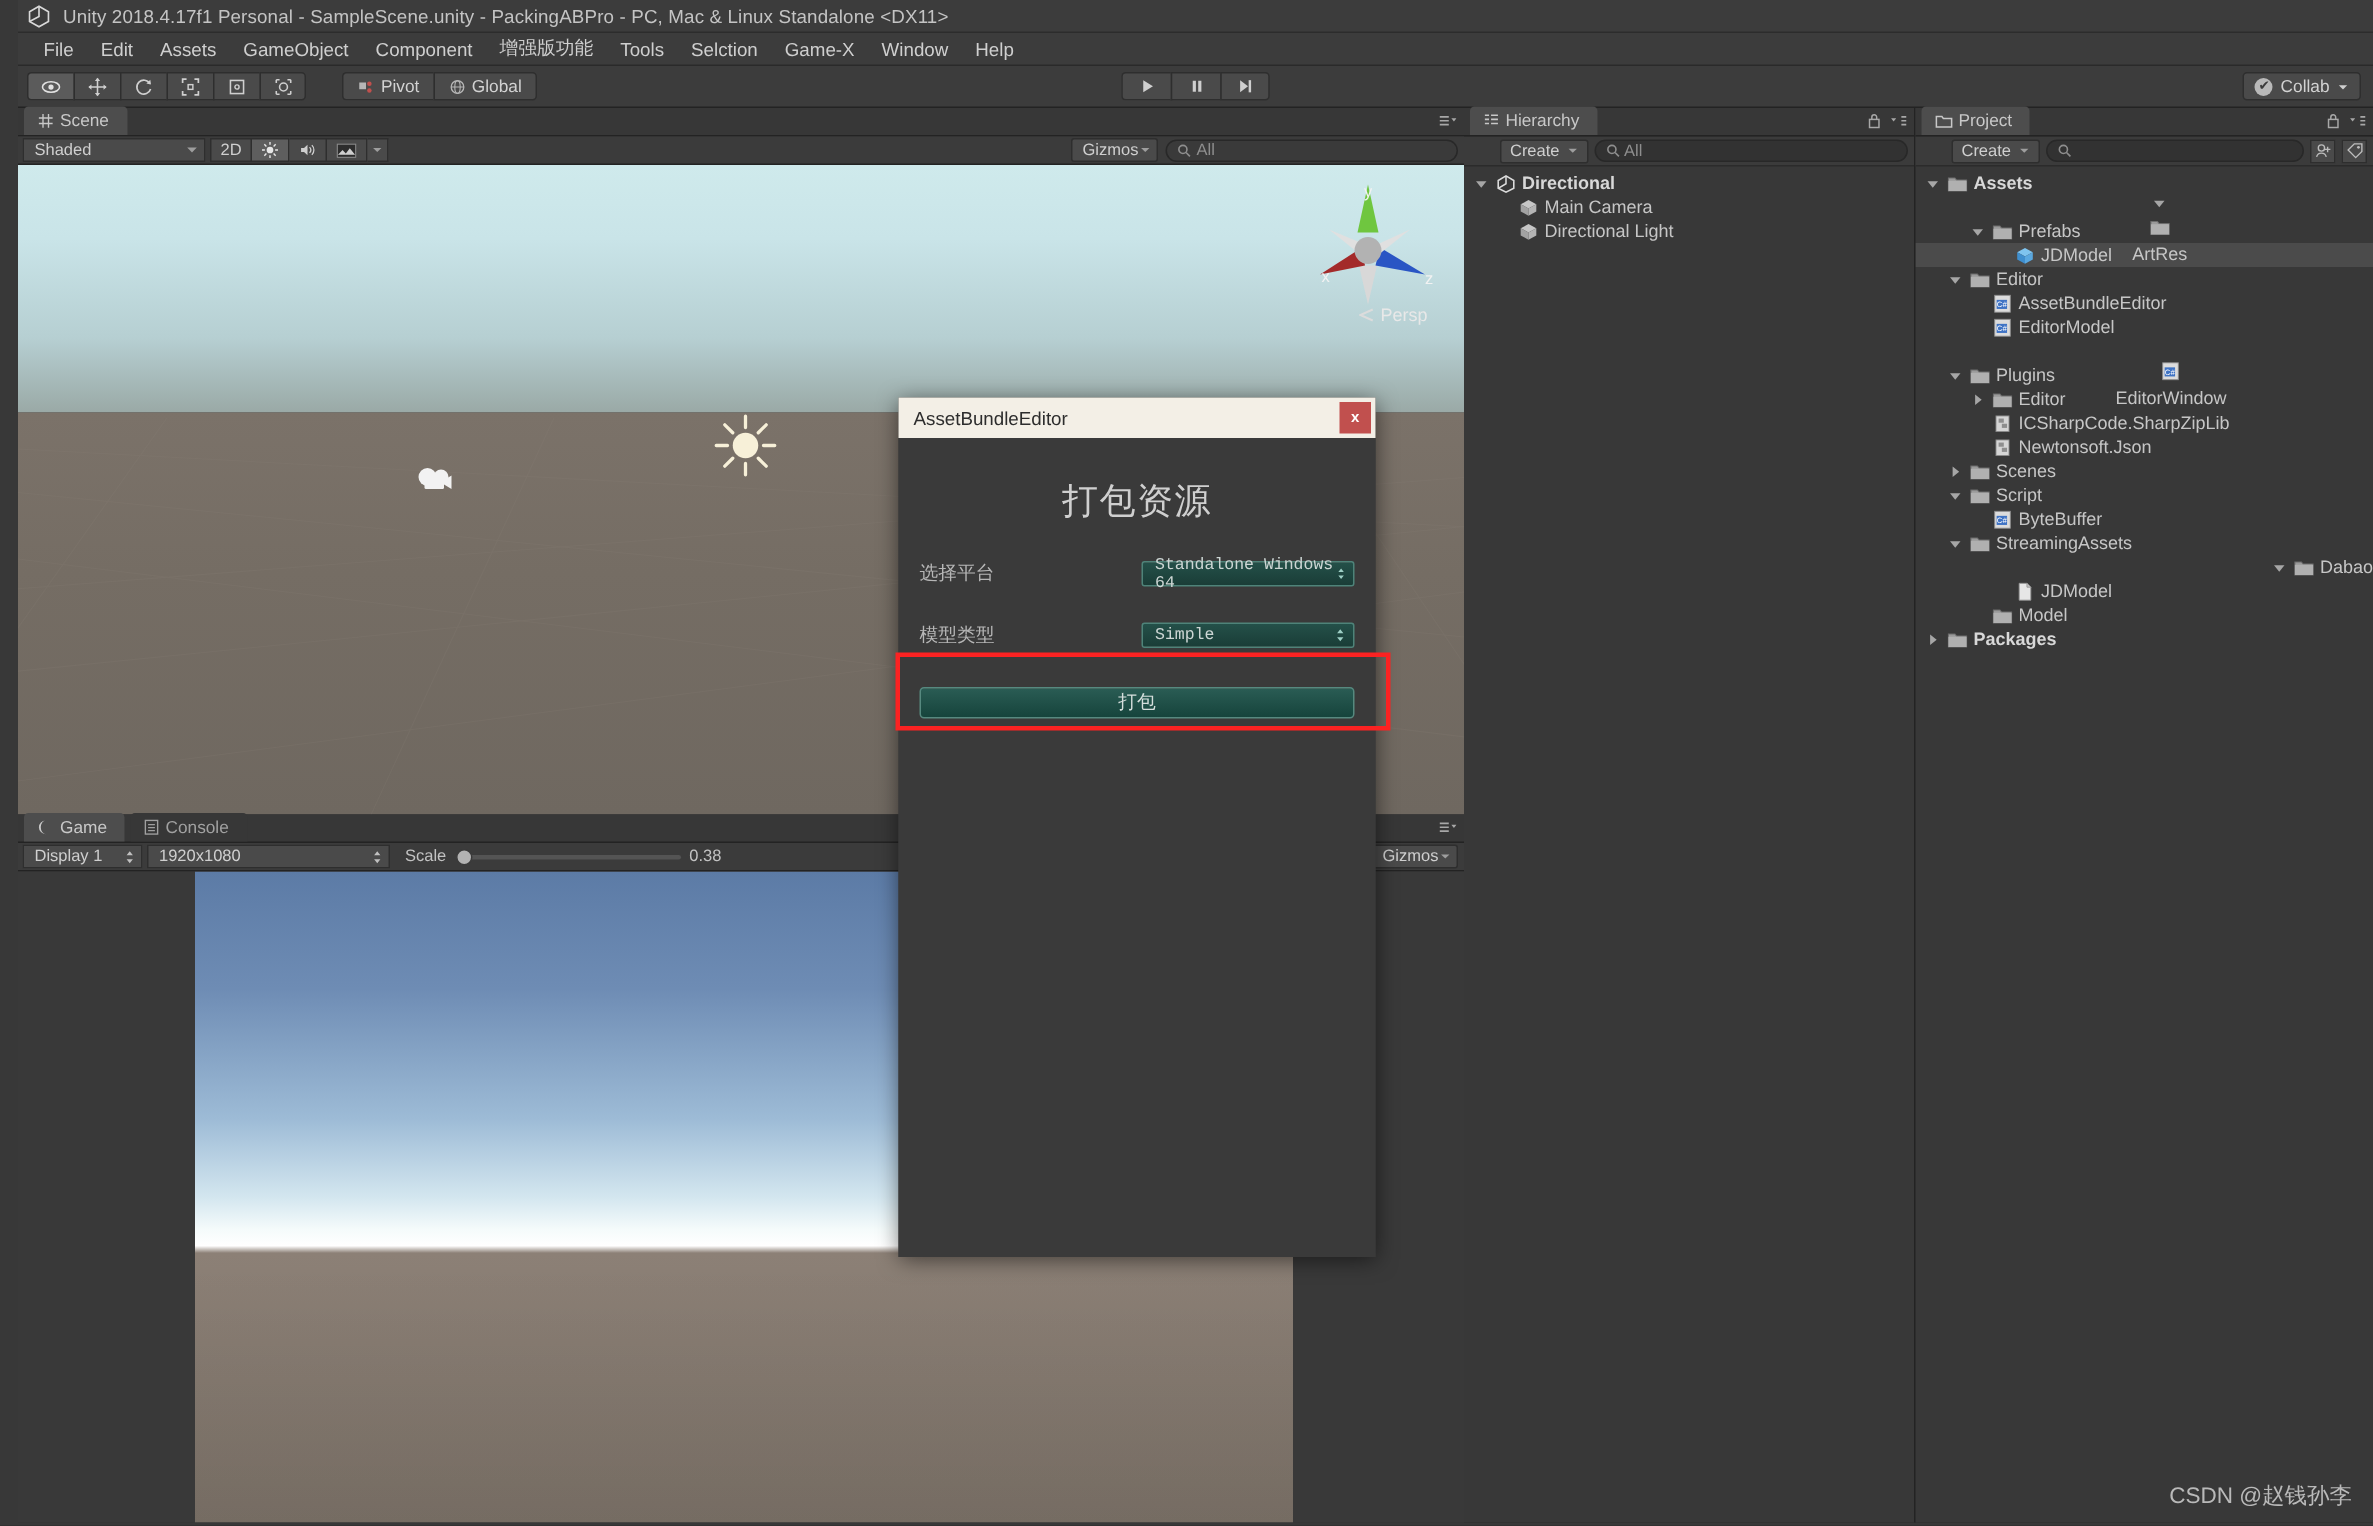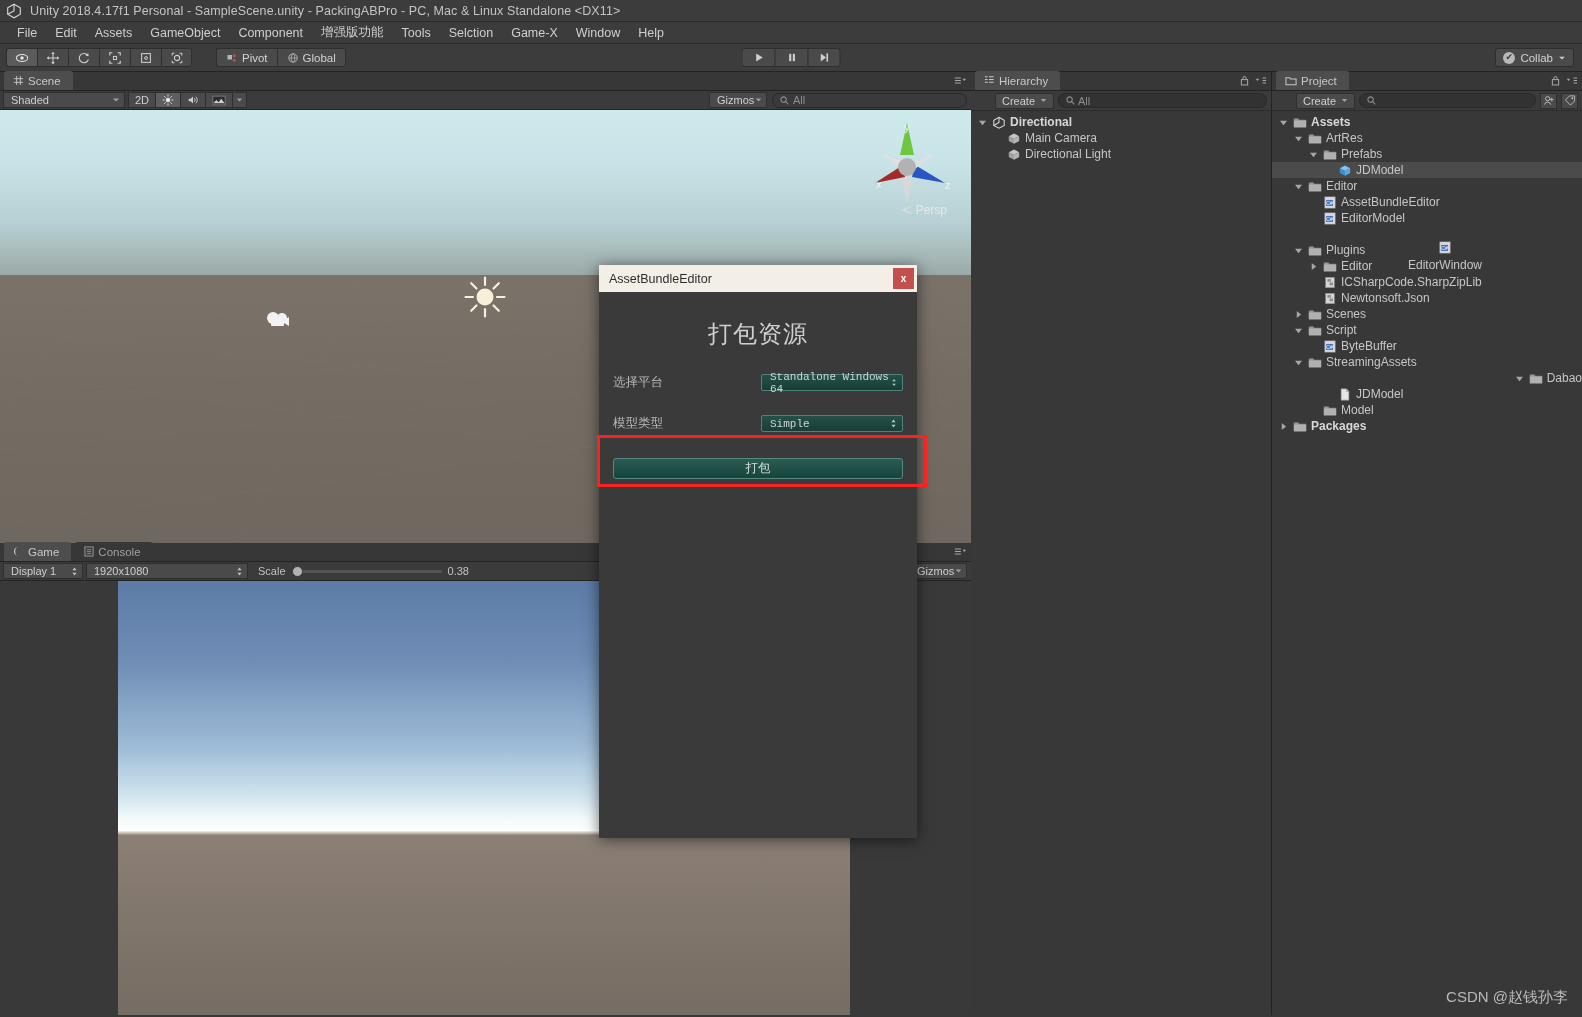--- a/index.html
+++ b/index.html
@@ -214,21 +214,21 @@
     color:#d5dedc; font-size:12.5px; cursor:default;
   }
   #red-box {
     position:absolute; left:597px; top:435px; width:330px; height:52px;
     border:3px solid #fb2222; z-index:40; pointer-events:none;
   }
   #watermark {
     position:absolute; right:14px; bottom:10px; color:#b9b9b9;
     font-size:15px; z-index:50;
   }
-  #app { position:relative; width:1582px; height:1017px; }
+  #app { position:relative; width:1582px; height:1017px;padding-left:12px; }
 </style>
 </head>
 <body>
 
 <div id="app">
 
   <div id="titlebar">
     <svg id="unity-logo" viewBox="0 0 16 16">
       <path d="M8 1.2 L14.3 4.8 L14.3 11.3 L8 14.8 L1.7 11.3 L1.7 4.8 Z" fill="none" stroke="#d8d8d8" stroke-width="1.1"></path>
       <path d="M8 1.2 L8 8 L1.7 11.3" fill="none" stroke="#d8d8d8" stroke-width="1.1"></path>
@@ -670,21 +670,21 @@
                 <svg width="9" height="7" viewBox="0 0 10 8">
                   <path d="M1 2 L9 2 L5 7 Z" fill="#a6a6a6"></path>
                 </svg>
               </span>
               <svg width="14" height="13" viewBox="0 0 16 15" style="flex: 0 0 auto;">
                 <path d="M1 3 h5 l1.3 1.6 H15 V13 H1 Z" fill="#9a9a9a" stroke="#6d6d6d" stroke-width=".8"></path>
                 <path d="M1 5.2 H15 V13 H1 Z" fill="#b0b0b0"></path>
               </svg>
               <span>Assets</span>
             </div>
-            <div class="trow" style="padding-left: 21px;">
+            <div class="trow" style="padding-left: 21px; flex-direction: column;">
               <span class="arrow">
                 <svg width="9" height="7" viewBox="0 0 10 8">
                   <path d="M1 2 L9 2 L5 7 Z" fill="#a6a6a6"></path>
                 </svg>
               </span>
               <svg width="14" height="13" viewBox="0 0 16 15" style="flex: 0 0 auto;">
                 <path d="M1 3 h5 l1.3 1.6 H15 V13 H1 Z" fill="#9a9a9a" stroke="#6d6d6d" stroke-width=".8"></path>
                 <path d="M1 5.2 H15 V13 H1 Z" fill="#b0b0b0"></path>
               </svg>
               <span>ArtRes</span>

